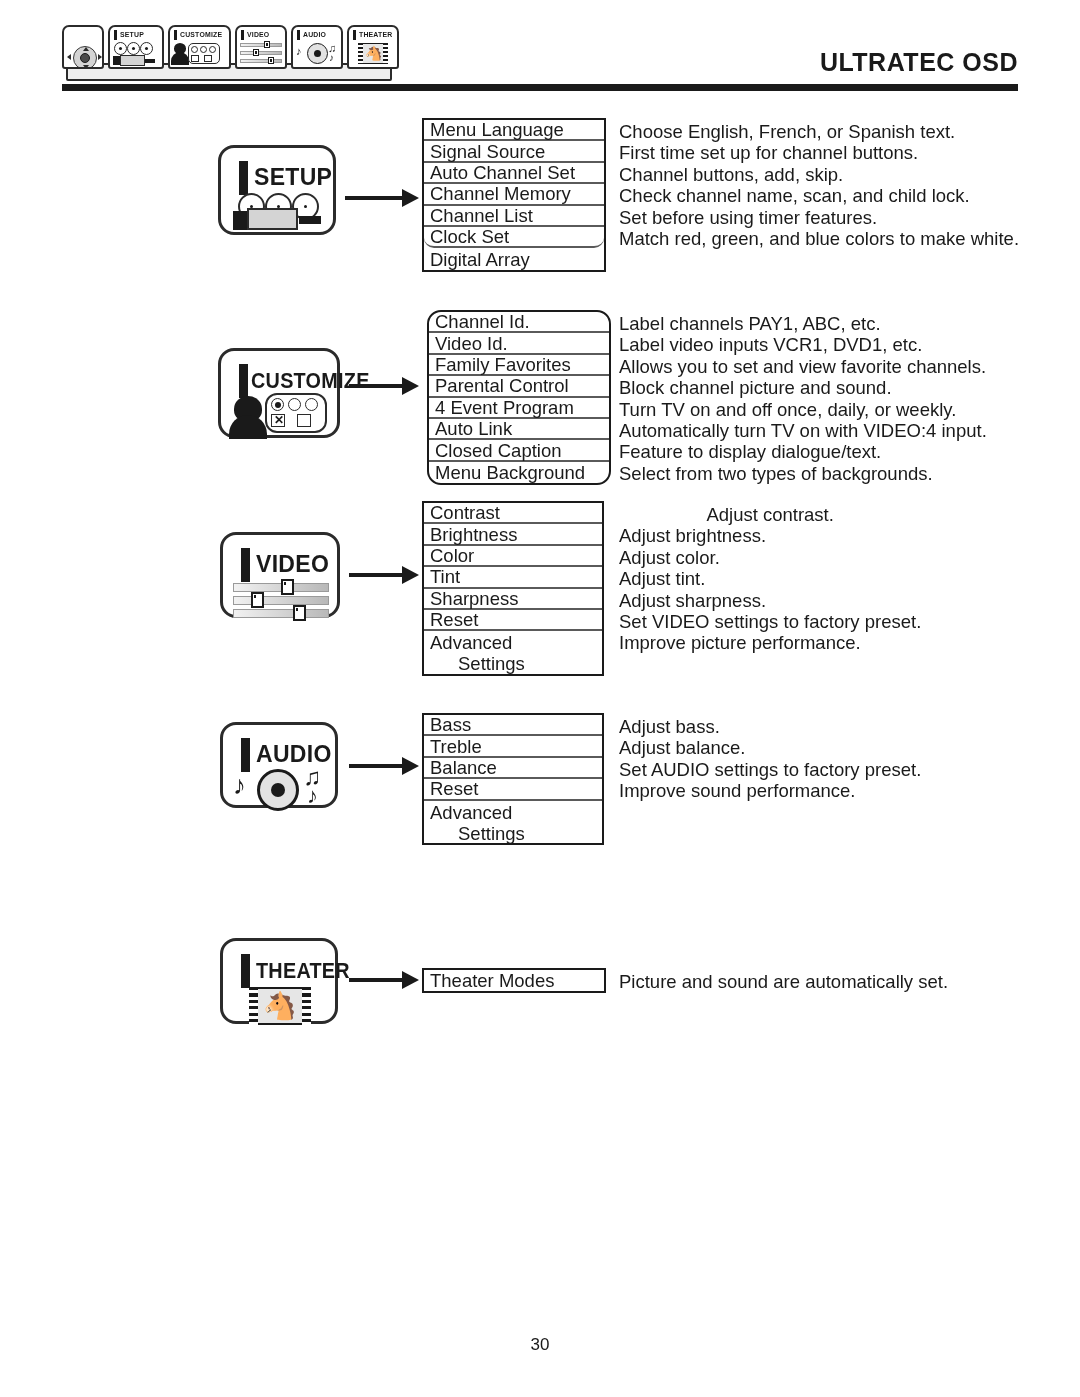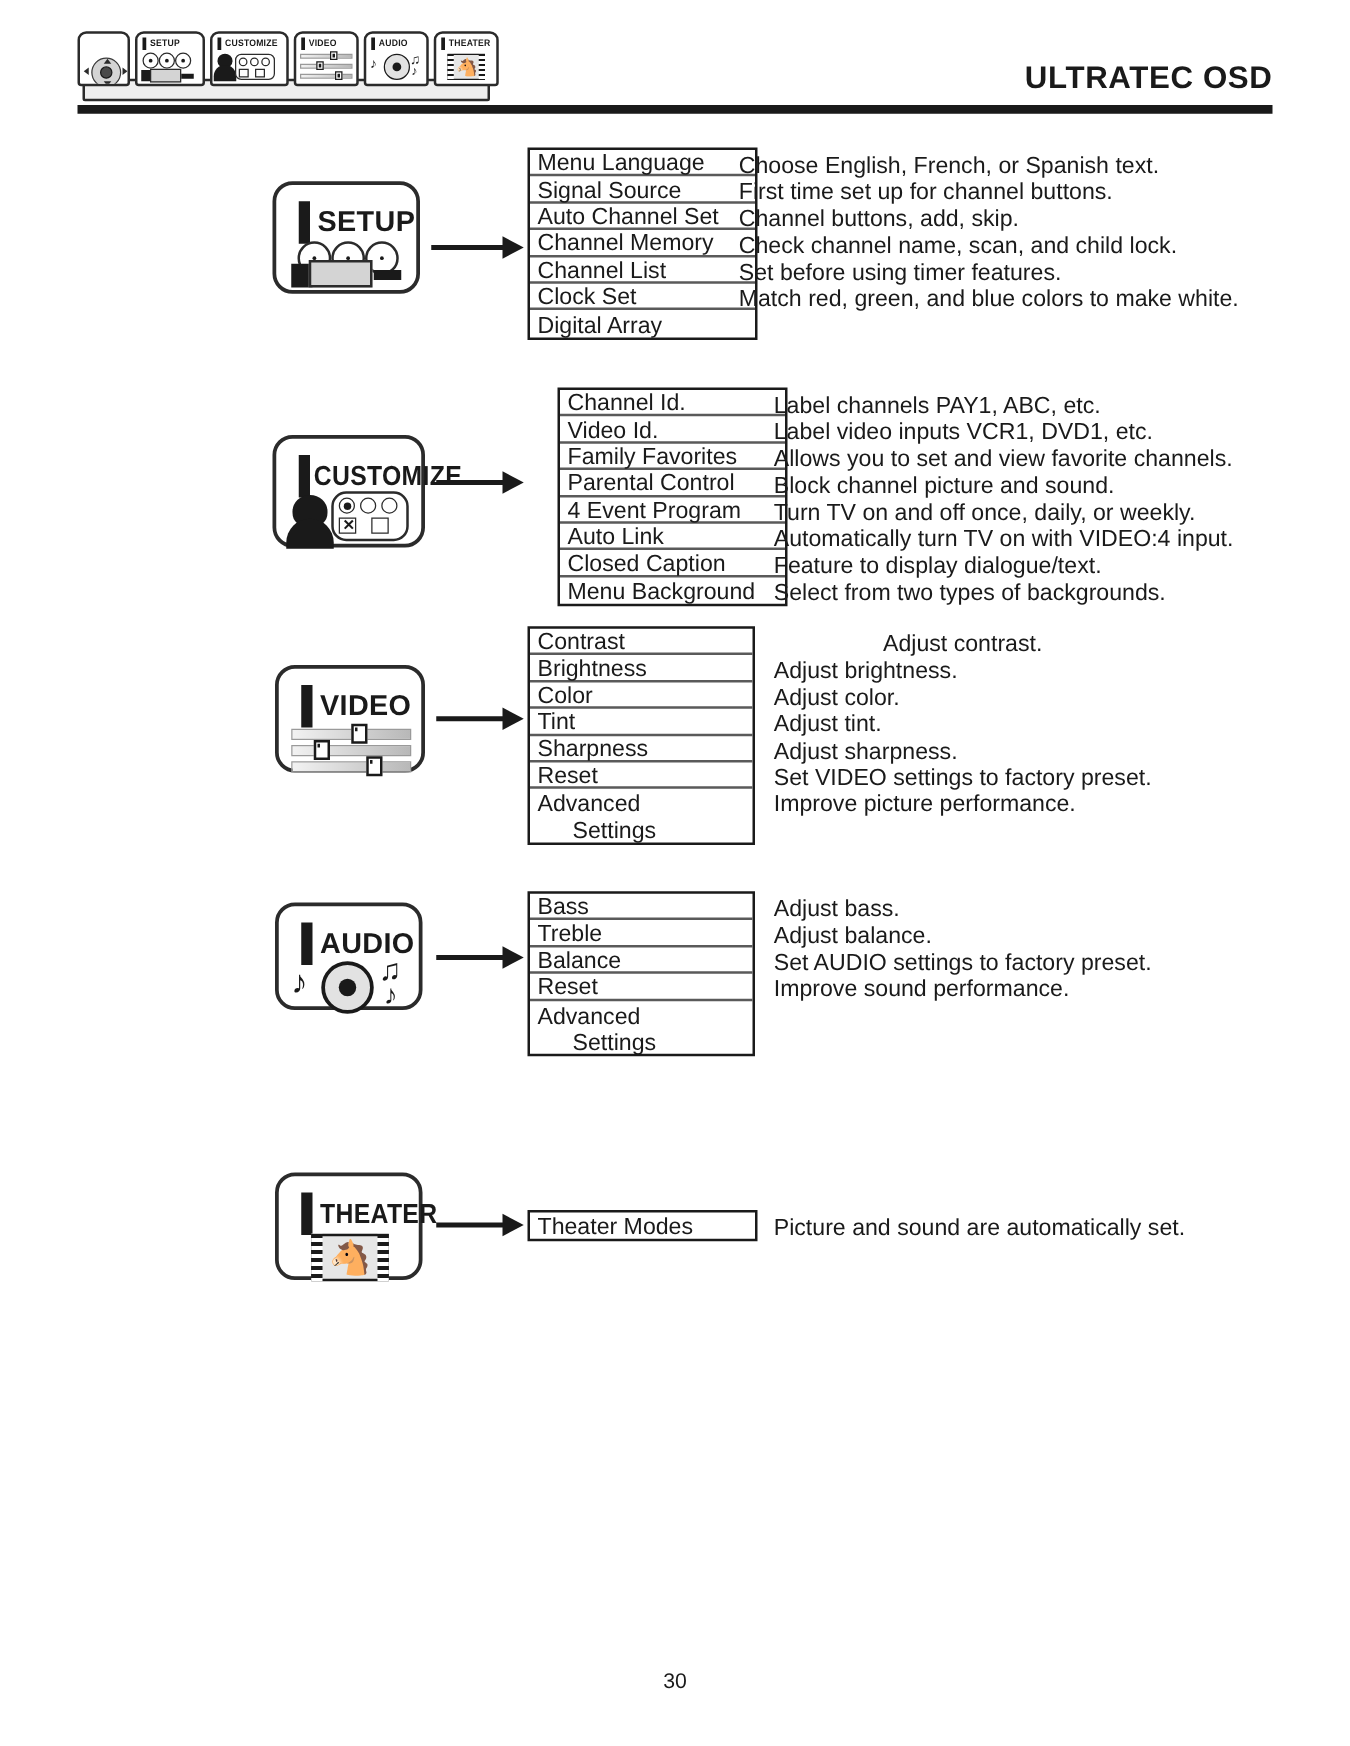--- a/index.html
+++ b/index.html
@@ -350,28 +350,28 @@
       </div>
       <div class="menurow" style="height: 21.4px;">
         <span>Auto Channel Set</span>
       </div>
       <div class="menurow" style="height: 21.4px;">
         <span>Channel Memory</span>
       </div>
       <div class="menurow" style="height: 21.4px;">
         <span>Channel List</span>
       </div>
-      <div class="menurow" style="height: 21.4px;">
+      <div class="menurow" style="height: 21.4px; border-radius: 10px;">
         <span>Clock Set</span>
       </div>
       <div class="menurow last" style="height: 21.4px;">
         <span>Digital Array</span>
       </div>
     </div>
-  <div class="desclist" id="desclist-setup" style="left:591px; top:121px;">
+  <div class="desclist" id="desclist-setup" style="left:619px; top:121px;">
       <div class="descrow" style="height: 21.4px;">Choose English, French, or Spanish text.</div>
       <div class="descrow" style="height: 21.4px;">First time set up for channel buttons.</div>
       <div class="descrow" style="height: 21.4px;">Channel buttons, add, skip.</div>
       <div class="descrow" style="height: 21.4px;">Check channel name, scan, and child lock.</div>
       <div class="descrow" style="height: 21.4px;">Set before using timer features.</div>
       <div class="descrow" style="height: 21.4px;">Match red, green, and blue colors to make white.</div>
     </div>
 </div>
 
 <div class="section" id="section-customize">
@@ -389,21 +389,21 @@
       <div class="mini-dot" style="left:84px; top:47px; width:13px; height:13px; border-width:1.6px;"></div>
       <div class="mini-sq" style="left:50px; top:63px; width:14px; height:13px; border-width:1.6px;"></div>
       <div style="position:absolute;left:51px;top:62px;width:14px;height:14px;font-size:12px;line-height:14px;text-align:center;color:#1a1a1a;font-weight:bold;">✕</div>
       <div class="mini-sq" style="left:76px; top:63px; width:14px; height:13px; border-width:1.6px;"></div>
     </div>
   </div>
 
   <div class="arrow-line" style="left:349px; top:384px; width:54px;"></div>
   <div class="arrow-head" style="left:402px; top:377px;"></div>
 
-  <div class="menubox" id="menubox-customize" style="left:446px; top:310px; width:184px;">
+  <div class="menubox" id="menubox-customize" style="left:427px; top:310px; width:184px;border-radius:14px;">
       <div class="menurow" style="height: 21.4px;">
         <span>Channel Id.</span>
       </div>
       <div class="menurow" style="height: 21.4px;">
         <span>Video Id.</span>
       </div>
       <div class="menurow" style="height: 21.4px;">
         <span>Family Favorites</span>
       </div>
       <div class="menurow" style="height: 21.4px;">

